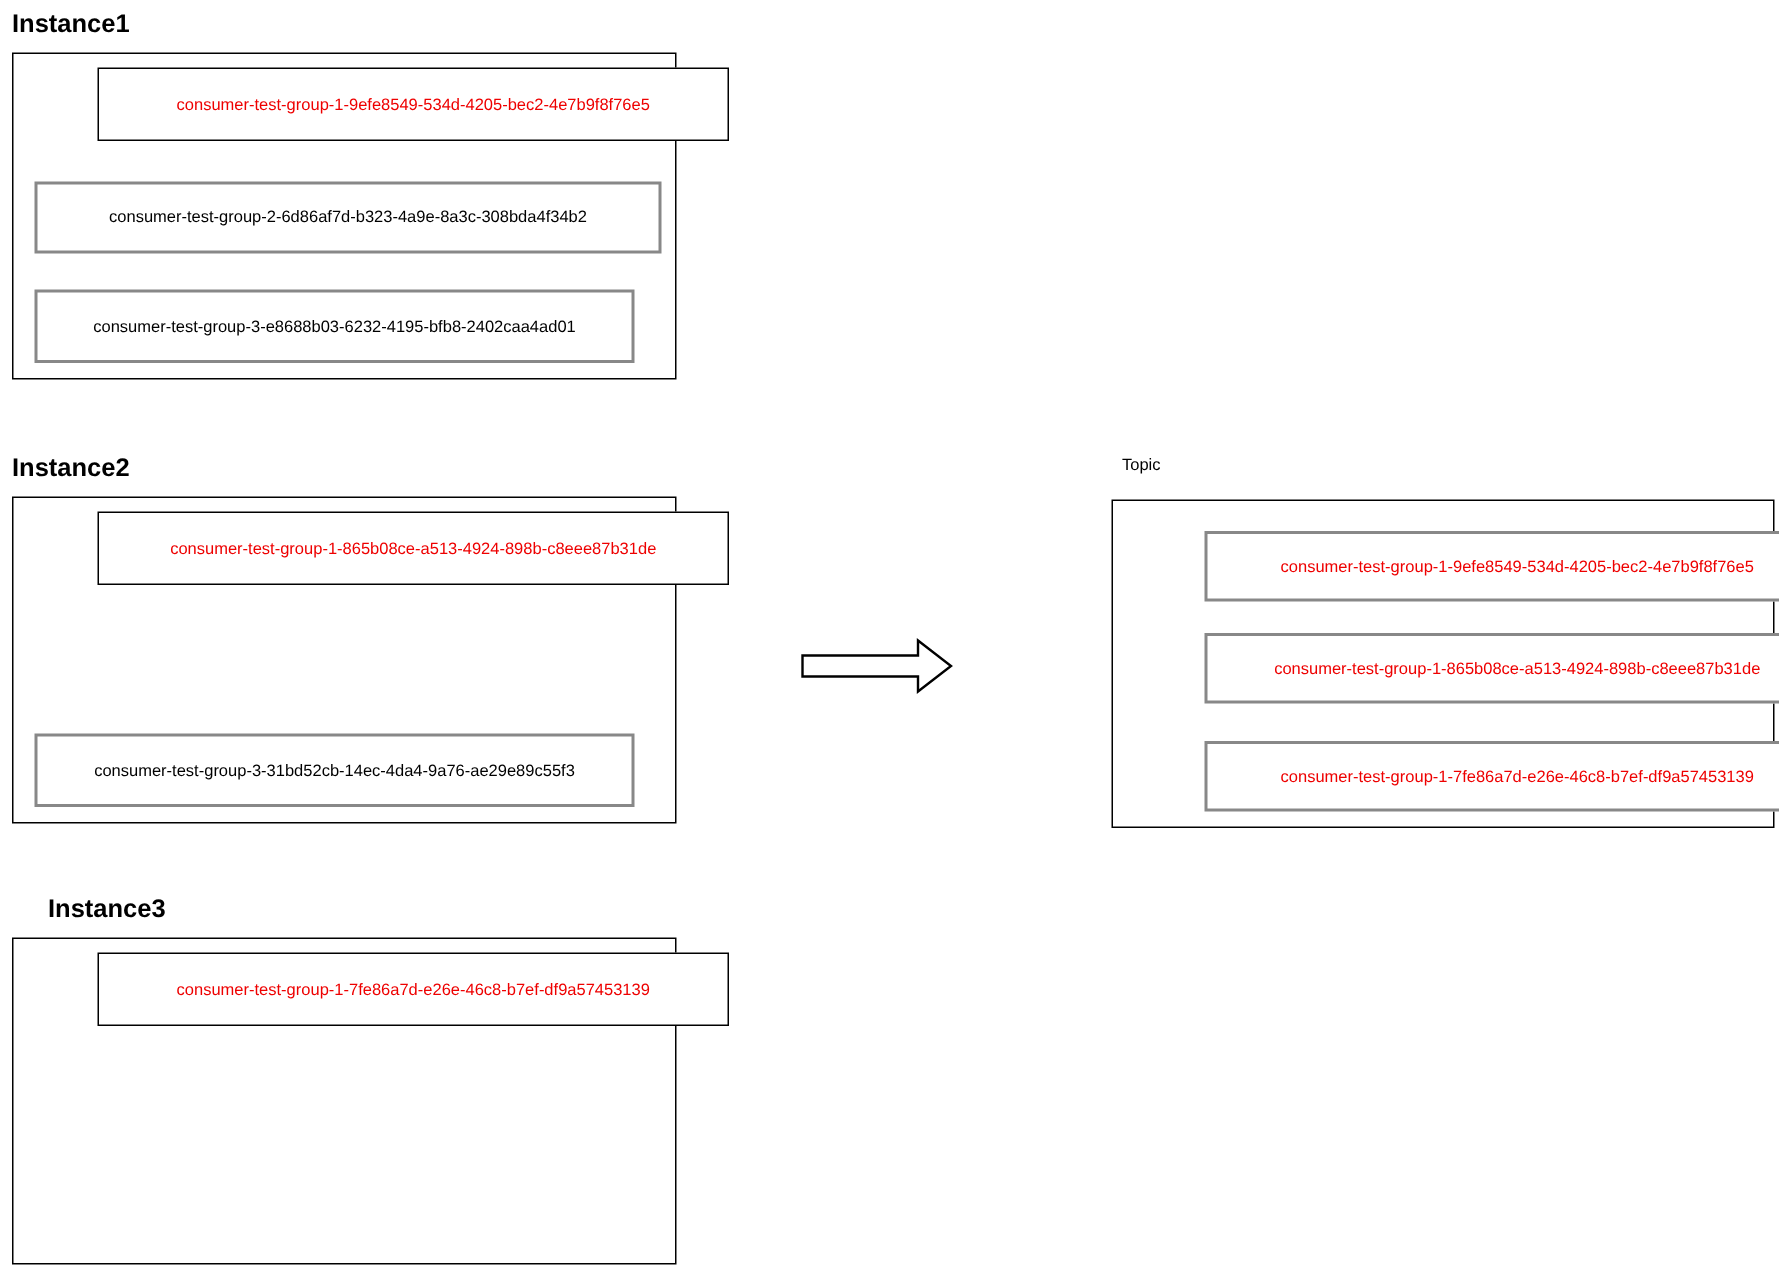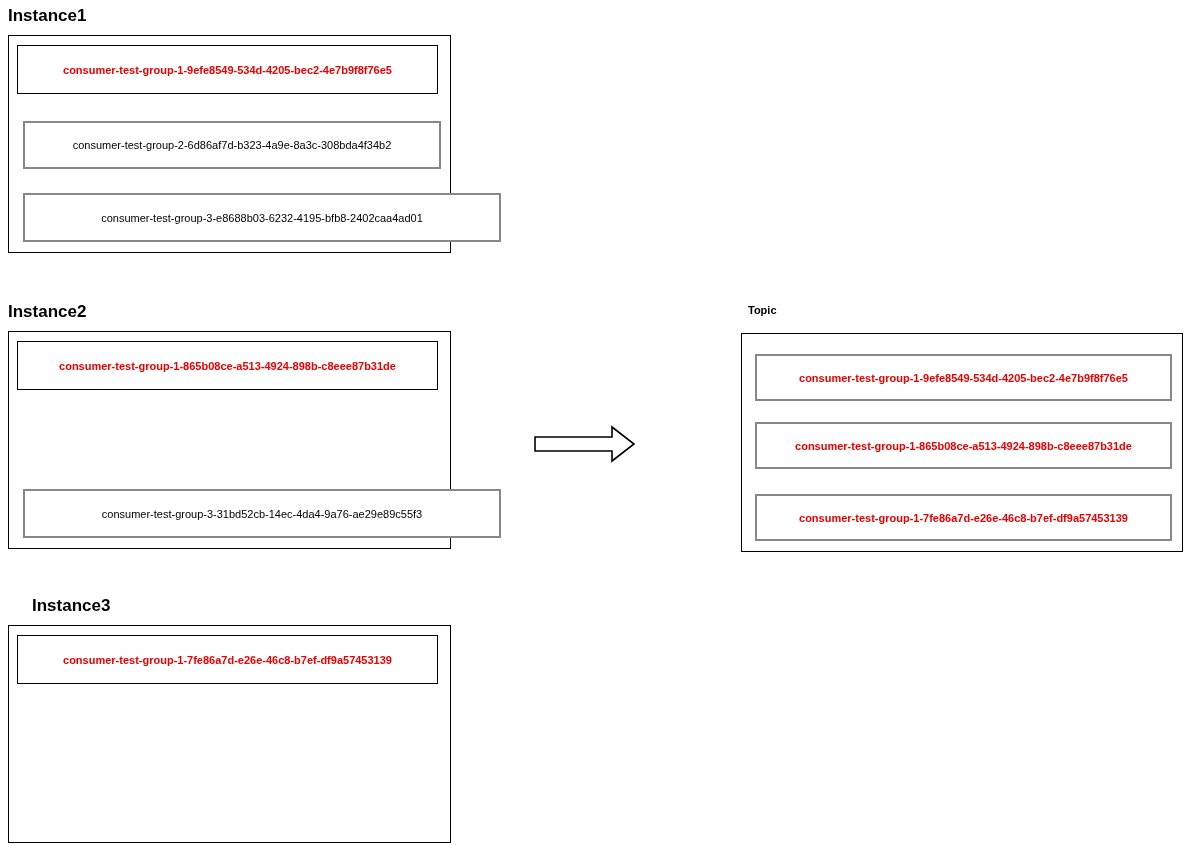--- a/index.html
+++ b/index.html
@@ -39,45 +39,46 @@
     display: flex;
     align-items: center;
     justify-content: center;
     font-size: 11px;
     color: #000000;
     white-space: nowrap;
     text-align: center;
   }
   .inner-box.red {
     color: var(--red, #ee0000);
-    font-weight: bold;
+    font-weight: normal;
     border: 1.2px solid #000000;
+    margin-left: 48px;
   }
   .inner-box.gray {
     border: 2px solid var(--gray, #888888);
     text-align: right;
   }
   
   .instance .slot-1 { left: 8px;  top: 9px;   width: 421px; height: 49px; }
   .instance .slot-2 { left: 14px; top: 85px;  width: 418px; height: 48px; }
-  .instance .slot-3 { left: 14px; top: 157px; width: 478px; height: 49px; }
+  .instance .slot-3 { left: 14px; top: 157px; width: 400px; height: 49px; }
   
   .label-i1 { top: 6px; }
   .box-i1   { top: 35px; }
   .label-i2 { top: 302px; }
   .box-i2   { top: 331px; }
   .label-i3 { top: 596px; margin-left: 24px; }
   .box-i3   { top: 625px; }
   
   .label-topic {
     position: absolute;
     left: 748px;
     top: 304px;
     font-size: 11px;
-    font-weight: bold;
+    font-weight: normal;
     color: #000000;
     white-space: nowrap;
   }
   .box-topic {
     position: absolute;
     left: 741px;
     top: 333px;
     width: 442px;
     height: 219px;
     border: 1.5px solid #000000;

